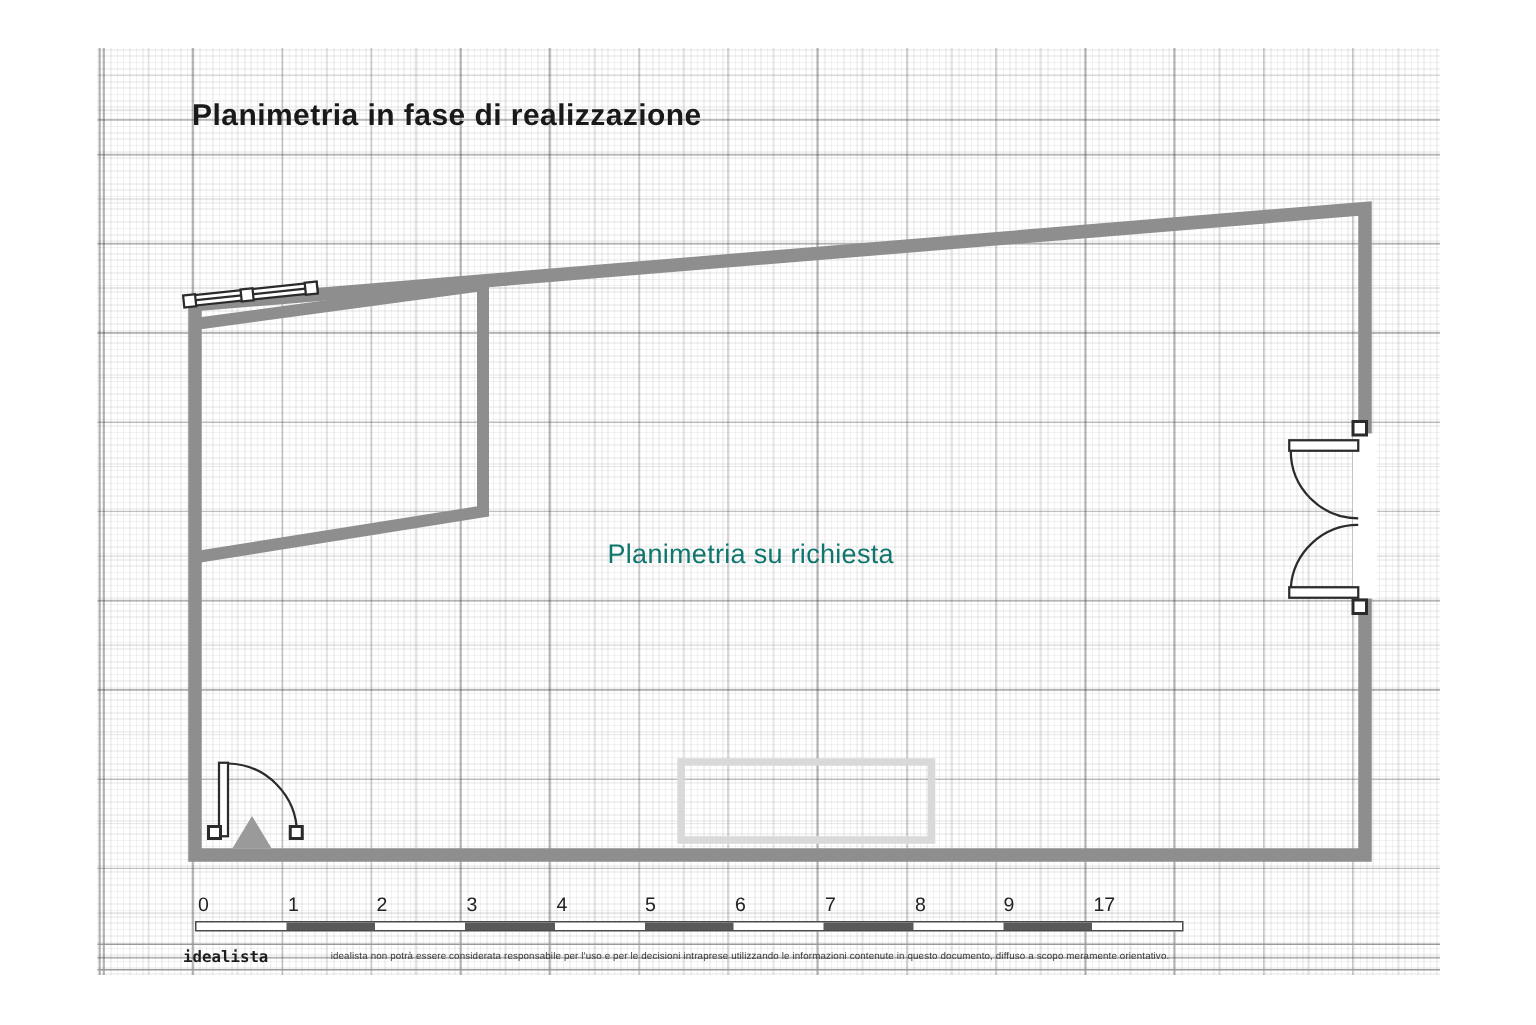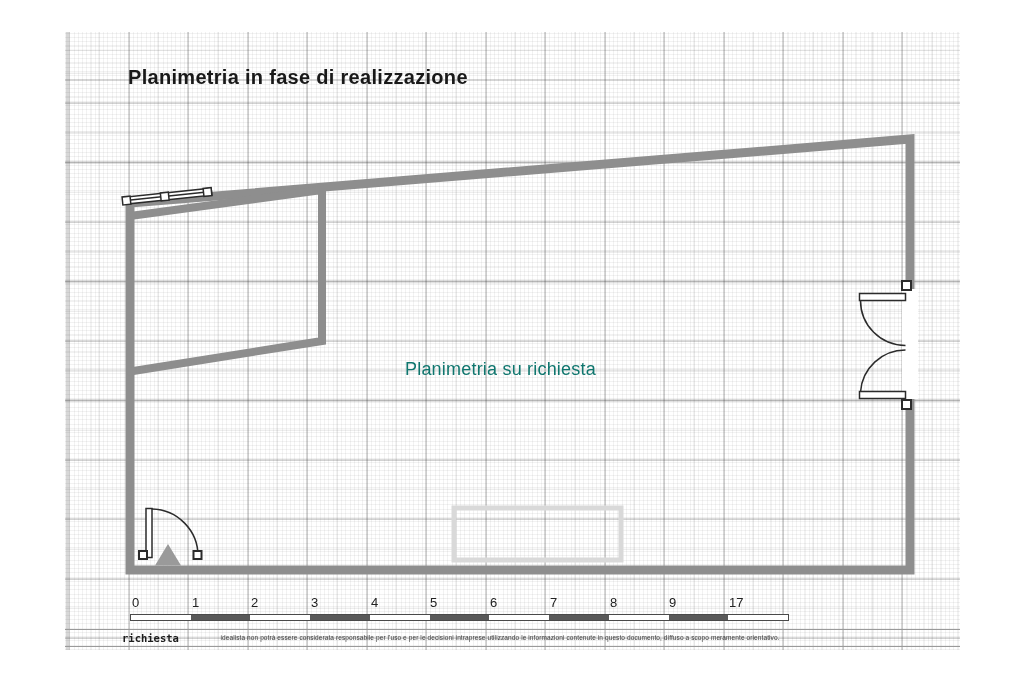--- a/index.html
+++ b/index.html
@@ -119,15 +119,15 @@
   <span style="left:241px">4</span>
   <span style="left:300px">5</span>
   <span style="left:360px">6</span>
   <span style="left:420px">7</span>
   <span style="left:480px">8</span>
   <span style="left:539px">9</span>
   <span style="left:599px">17</span>
 </div>
 
 <div class="footer">
-  <span class="logo">richiesta</span>
+  <span class="logo">idealista</span>
   <span class="disclaimer">idealista non potrà essere considerata responsabile per l'uso e per le decisioni intraprese utilizzando le informazioni contenute in questo documento, diffuso a scopo meramente orientativo.</span>
 </div>
 
 </body></html>

